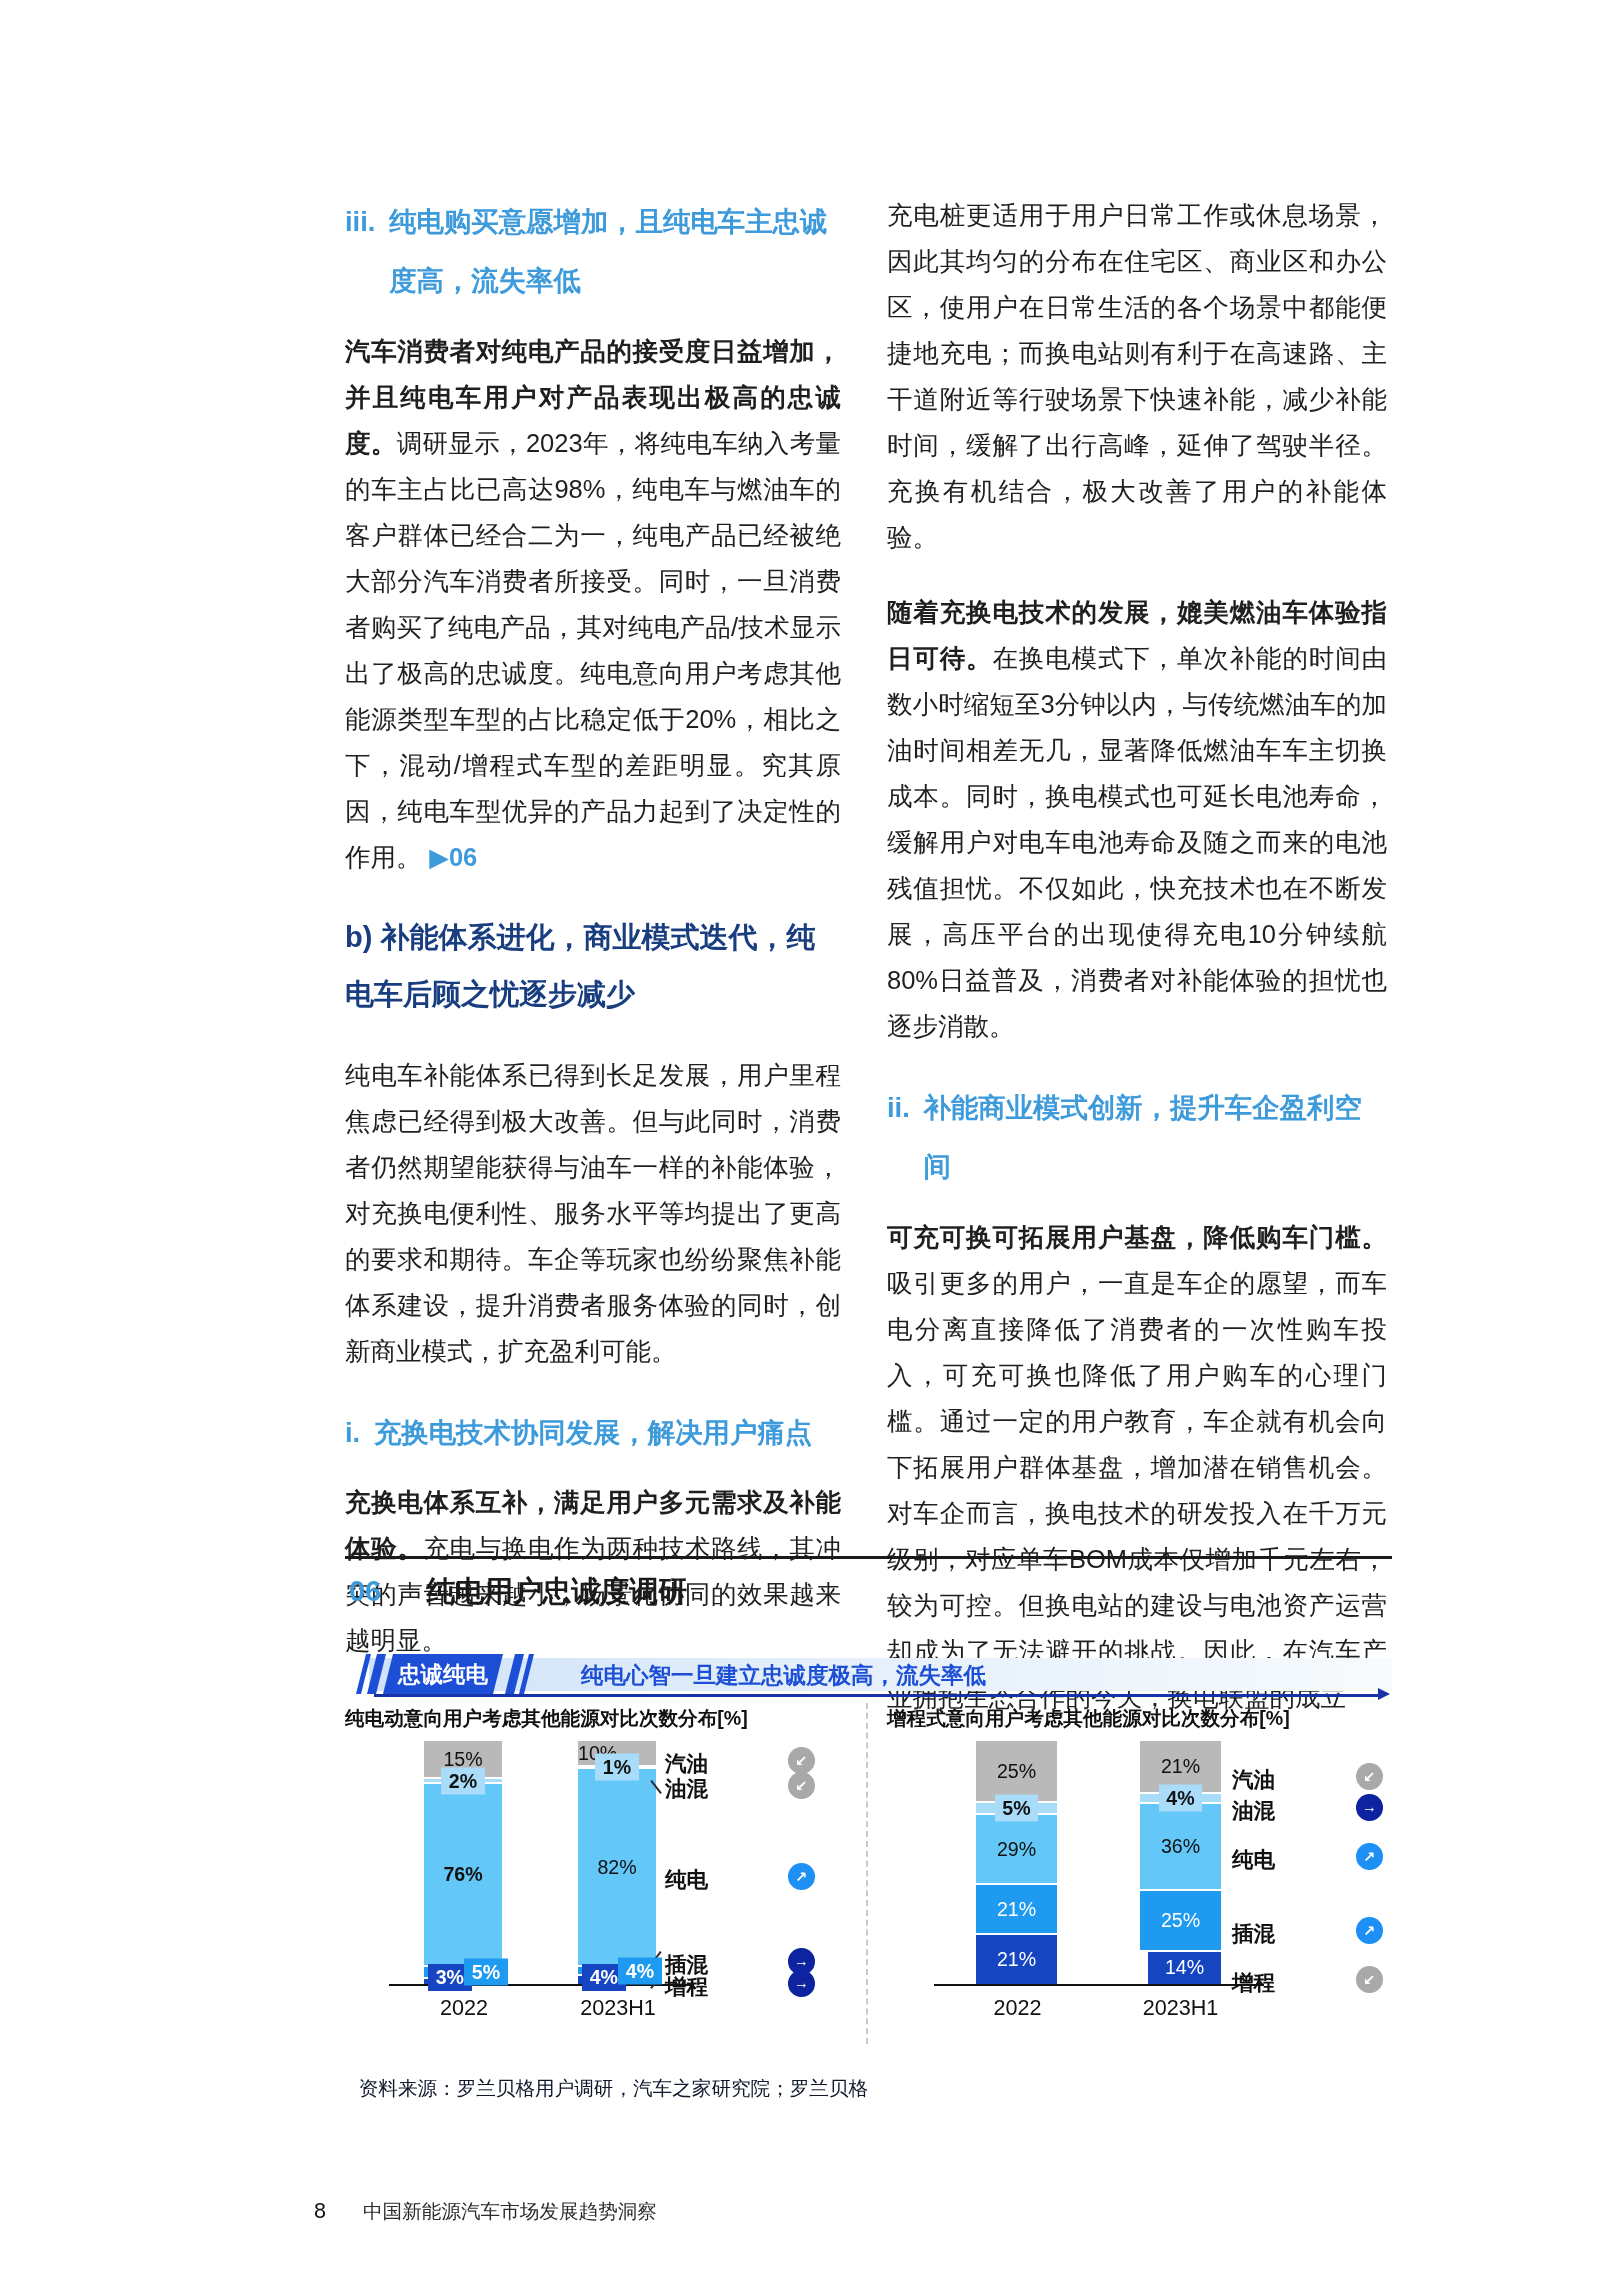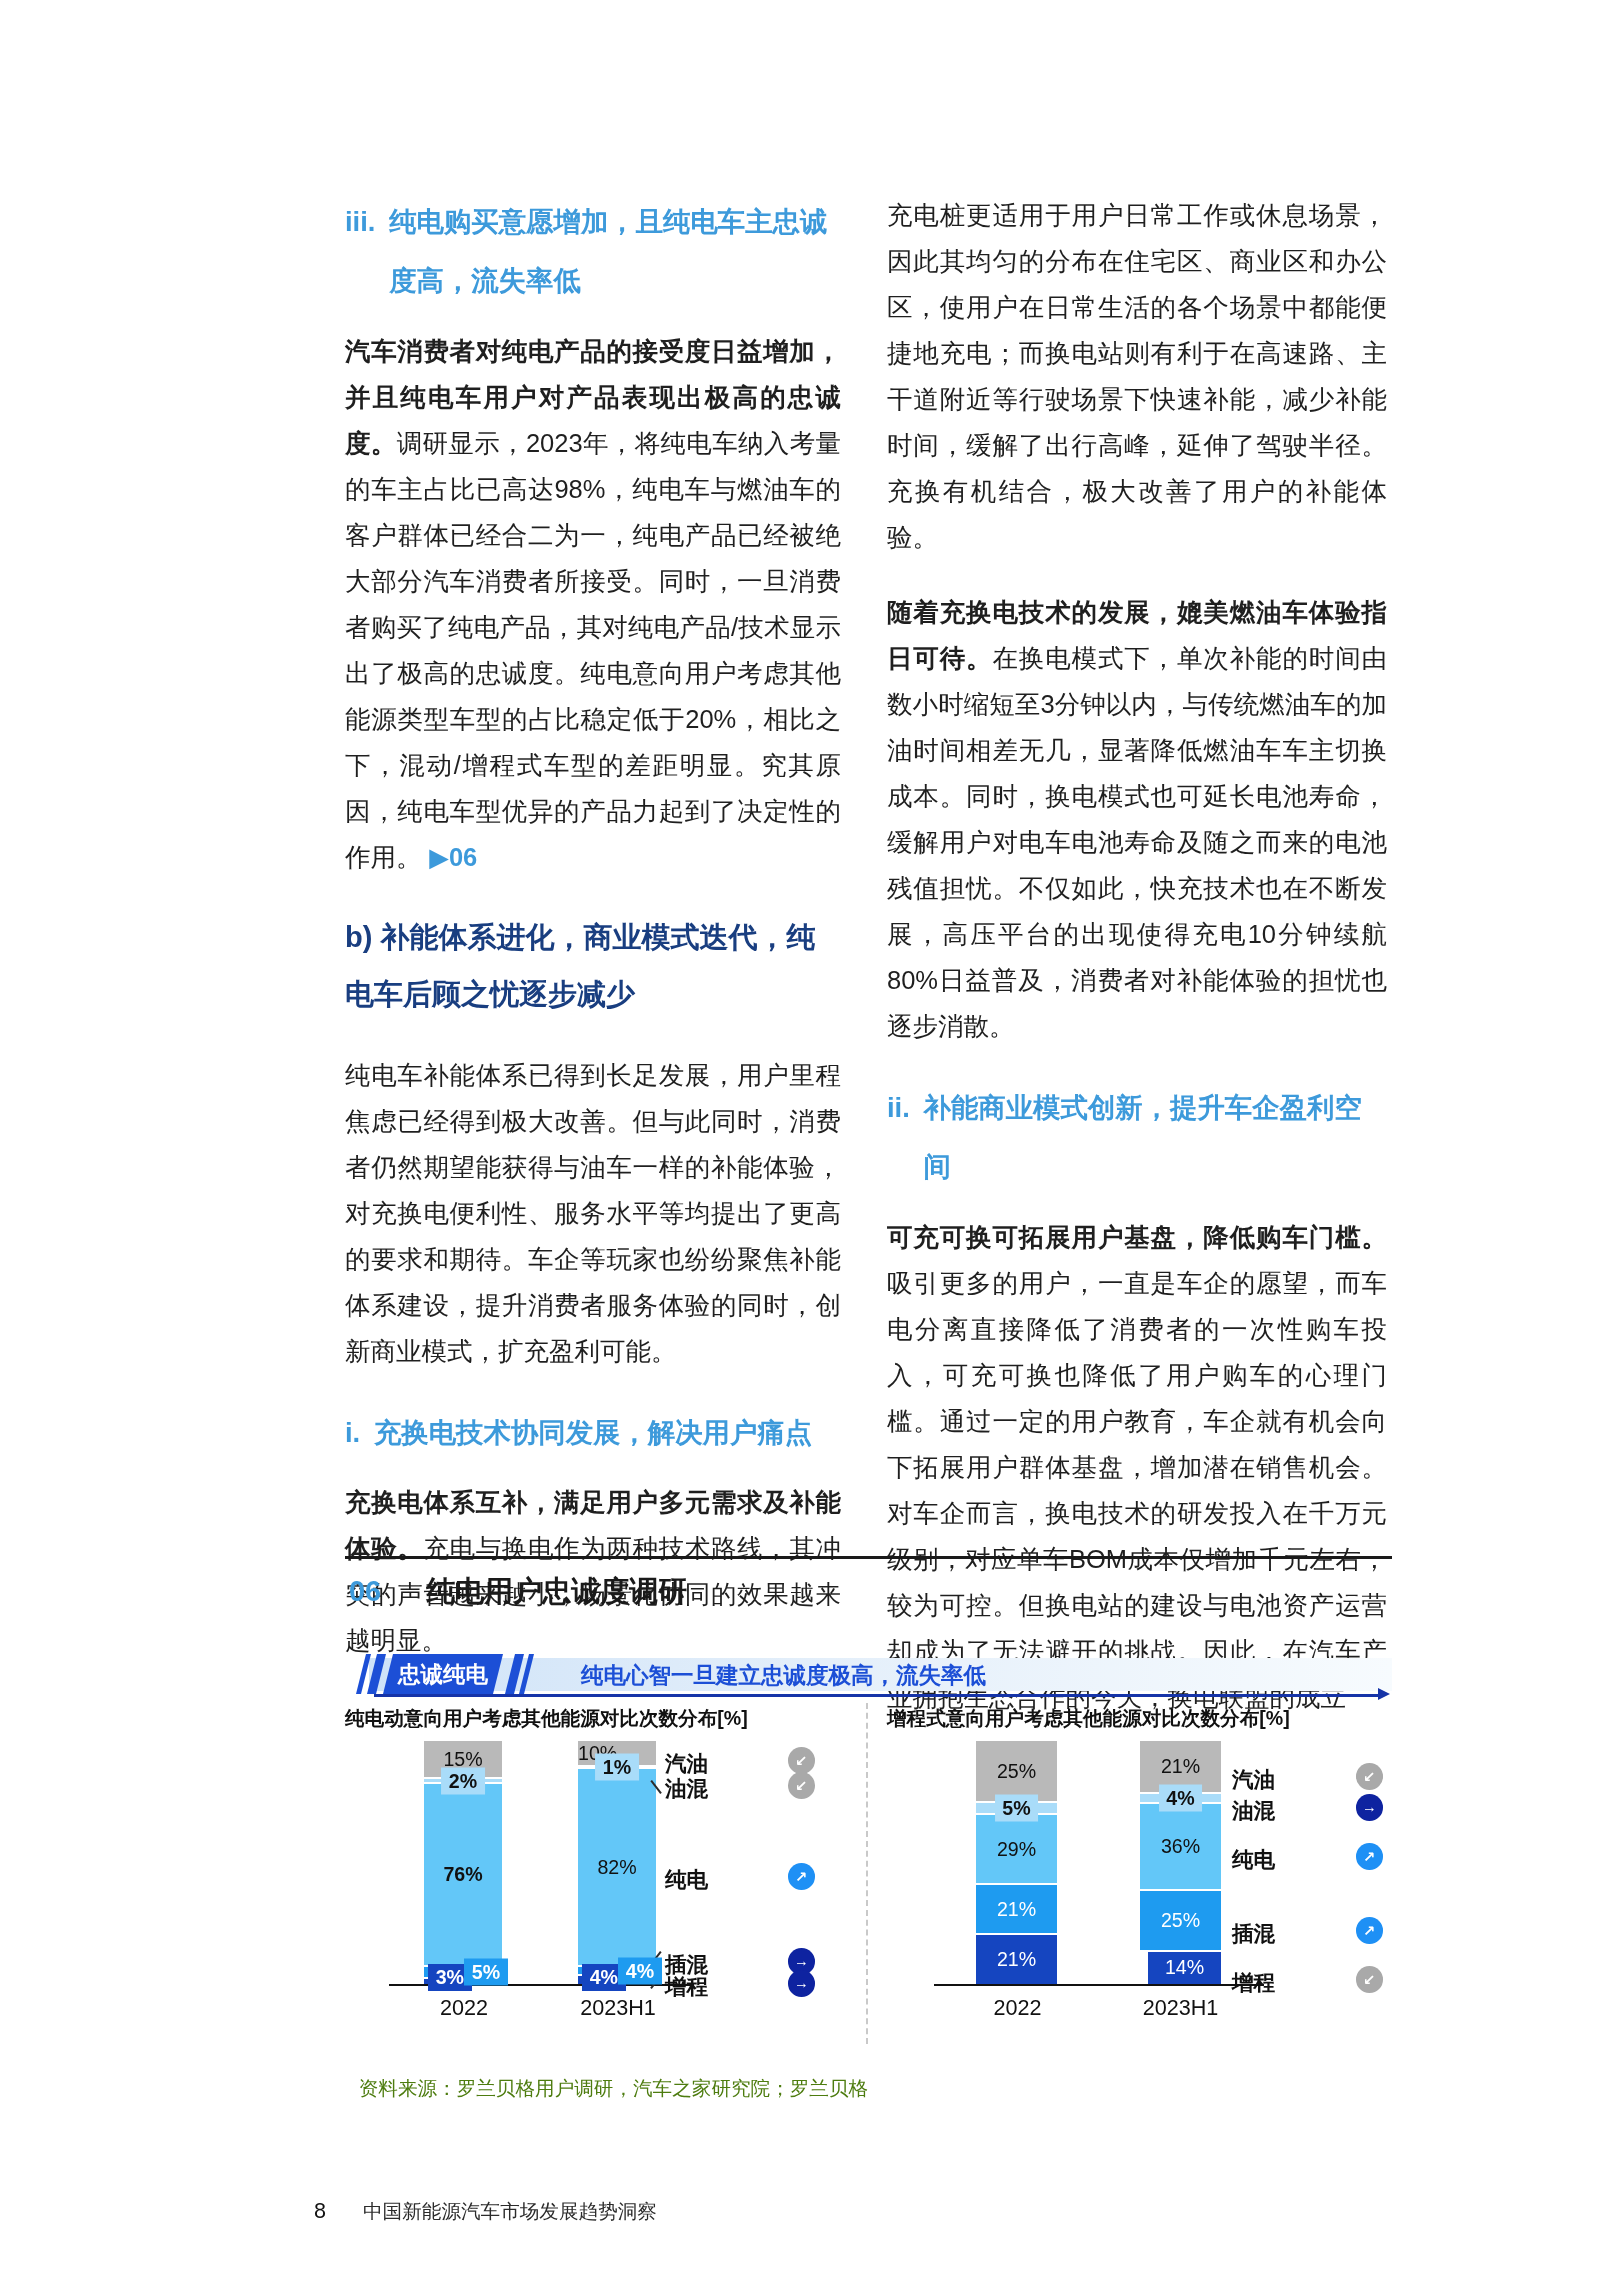--- a/index.html
+++ b/index.html
@@ -34,21 +34,21 @@
              color:#1c4fd6;white-space:nowrap}
   .badge{position:absolute;left:43px;top:98px;width:110px;height:40px;background:#1c4fd6;
          transform:skewX(-14deg);display:flex;align-items:center;justify-content:center;z-index:2}
   .badge span{transform:skewX(14deg);color:#fff;font-size:22.5px;font-weight:700;white-space:nowrap}
   .slash{position:absolute;top:98px;height:40px;background:#1c4fd6;transform:skewX(-14deg)}
   .underline{position:absolute;left:29px;top:138px;width:1008px;height:2.9px;background:#1634a8}
   .arrowhead{position:absolute;left:1033px;top:132px;width:0;height:0;
              border-left:12.7px solid #1634a8;border-top:6.9px solid transparent;
              border-bottom:6.9px solid transparent}
   .divider{position:absolute;left:521px;top:147px;height:341px;border-left:2px dashed #c9c9c9}
-  .source{position:absolute;left:13.7px;top:519px;font-size:19.6px;color:#4d7c0f;white-space:nowrap}
+  .source{position:absolute;left:13.7px;top:519px;font-size:19.6px;color:#0f172a;white-space:nowrap}
 
   
   .c-title{position:absolute;top:149px;font-size:19.6px;font-weight:700;white-space:nowrap;color:#111}
   .bar{position:absolute;top:185px;height:243px}
   .seg{position:absolute;left:0;right:0;display:flex;align-items:center;justify-content:center;
        overflow:visible}
   .seg .inlab{font-size:19.6px}
   .axis{position:absolute;top:428px;height:2px;background:#111}
   .cat{position:absolute;top:439px;text-align:center;font-size:21.6px;color:#111}
   .lg-label{position:absolute;font-size:21.6px;font-weight:700;color:#111;white-space:nowrap}

